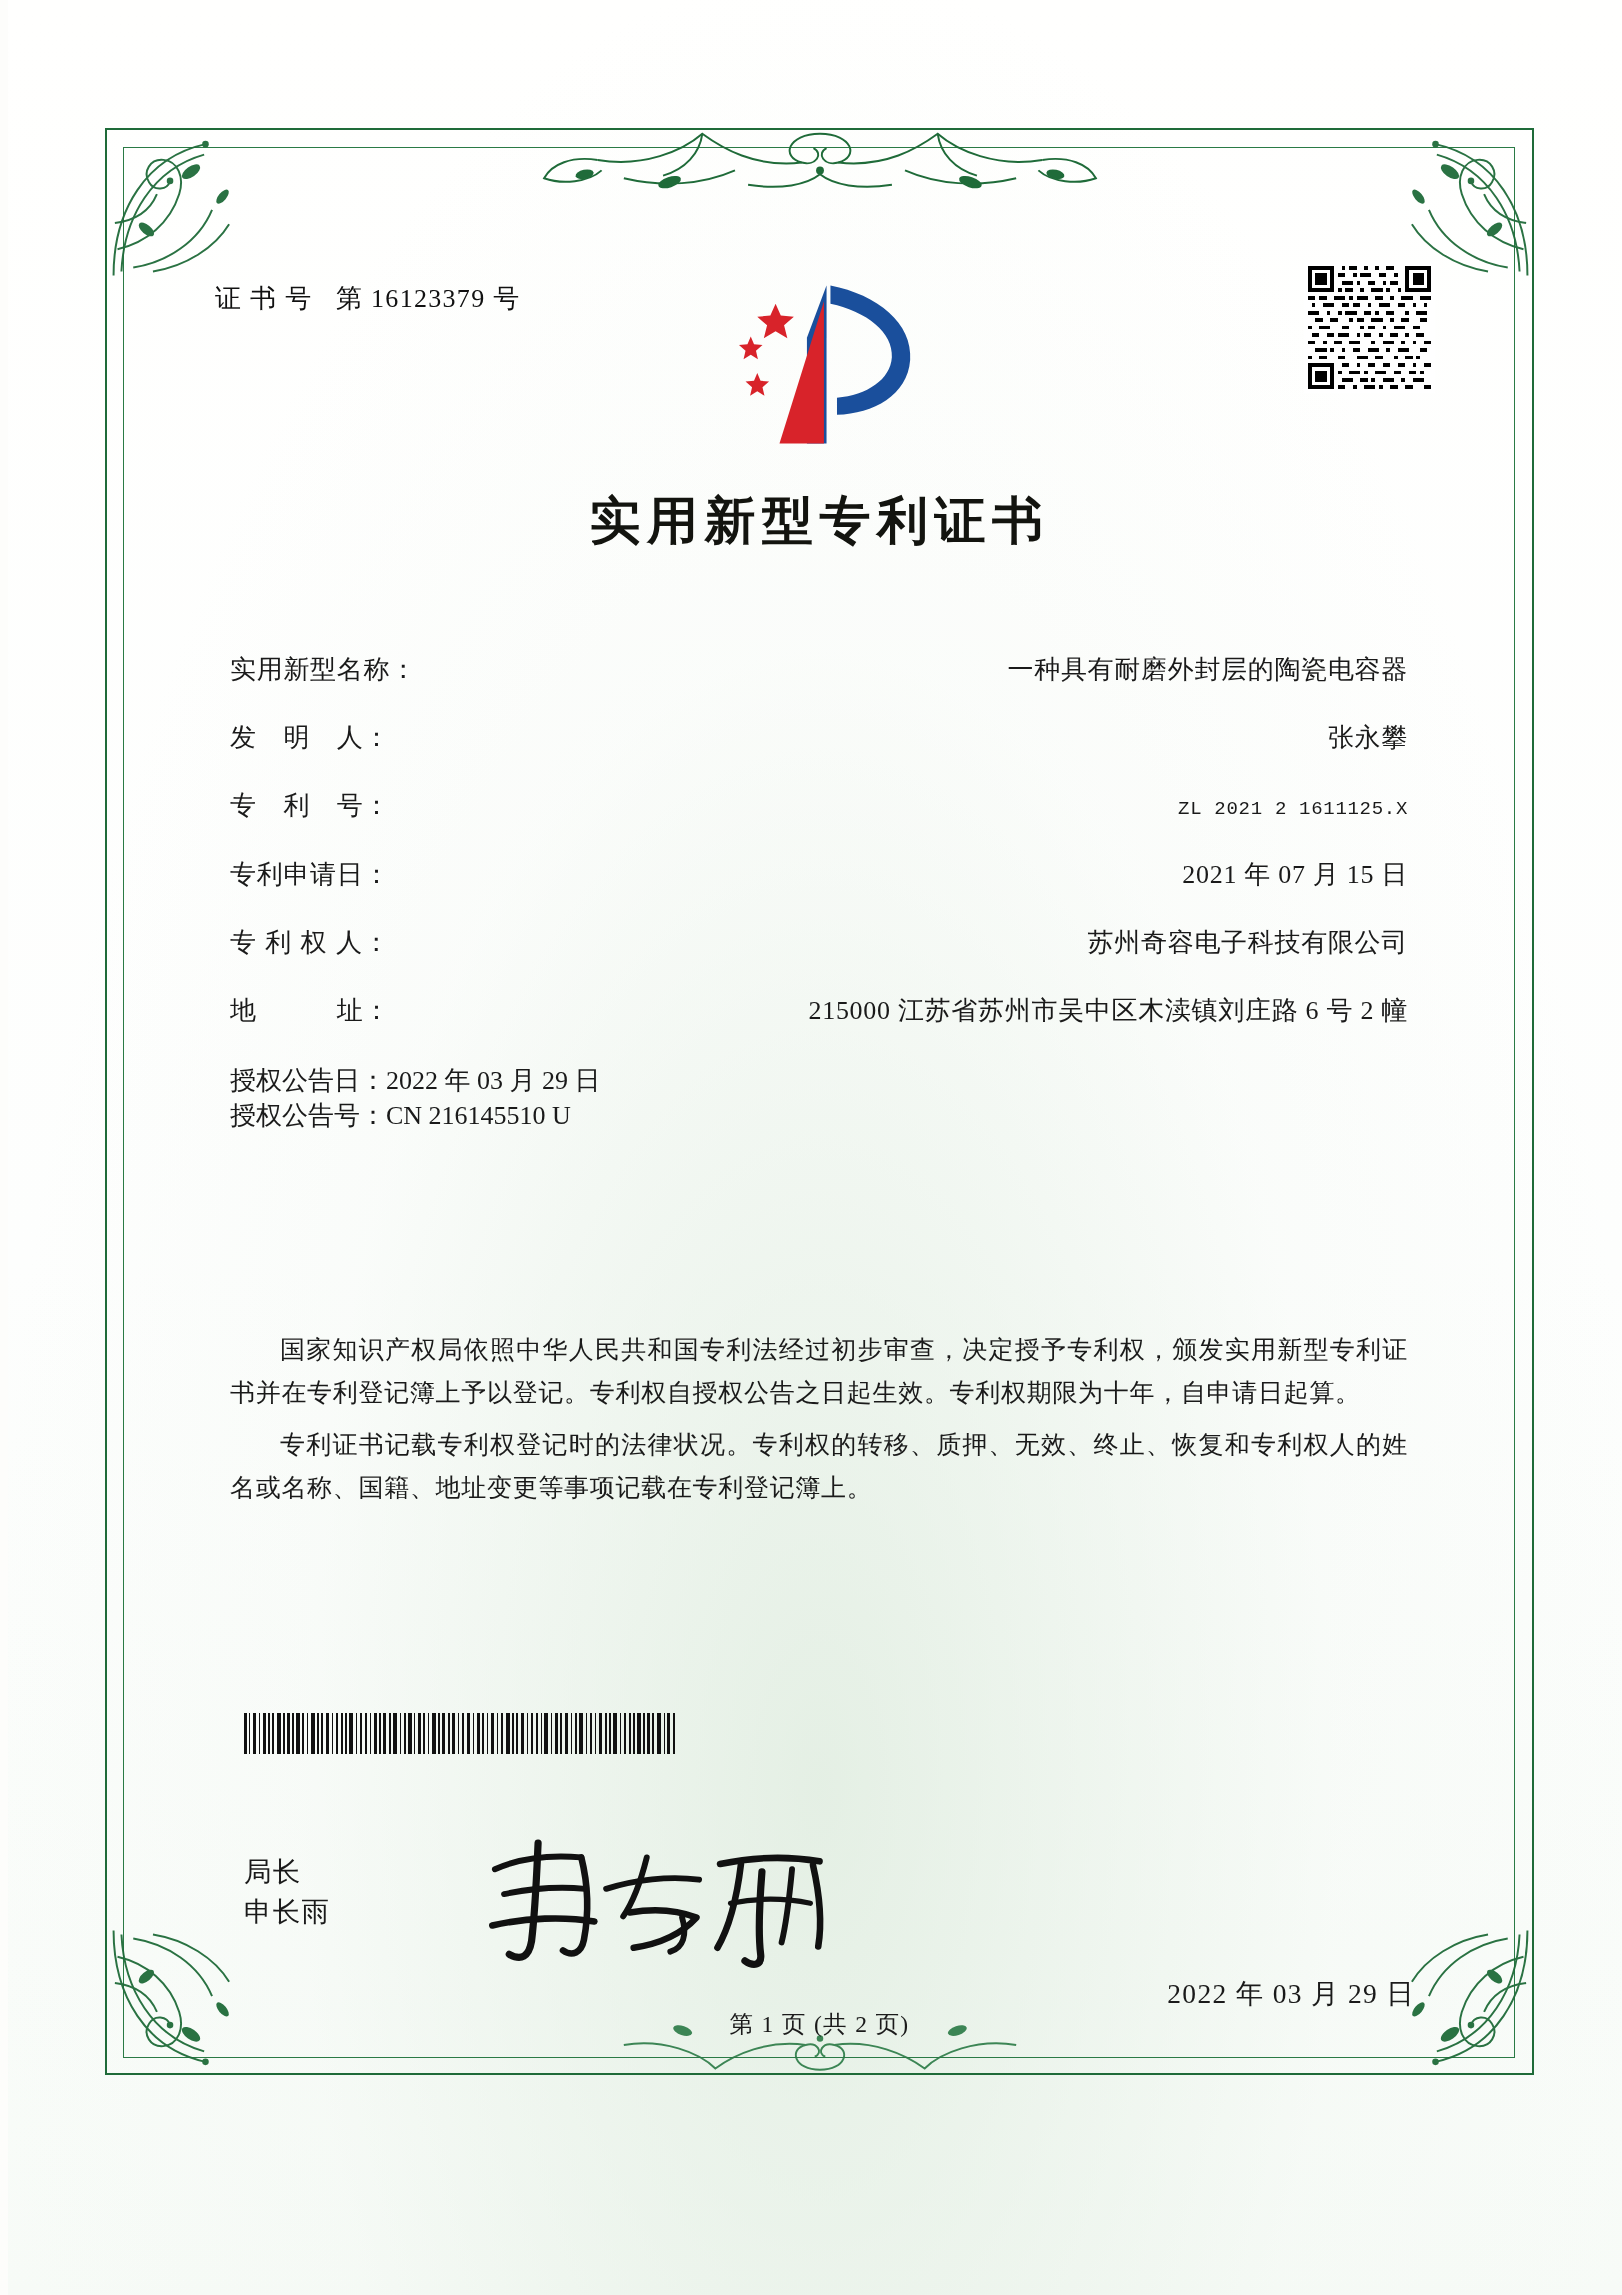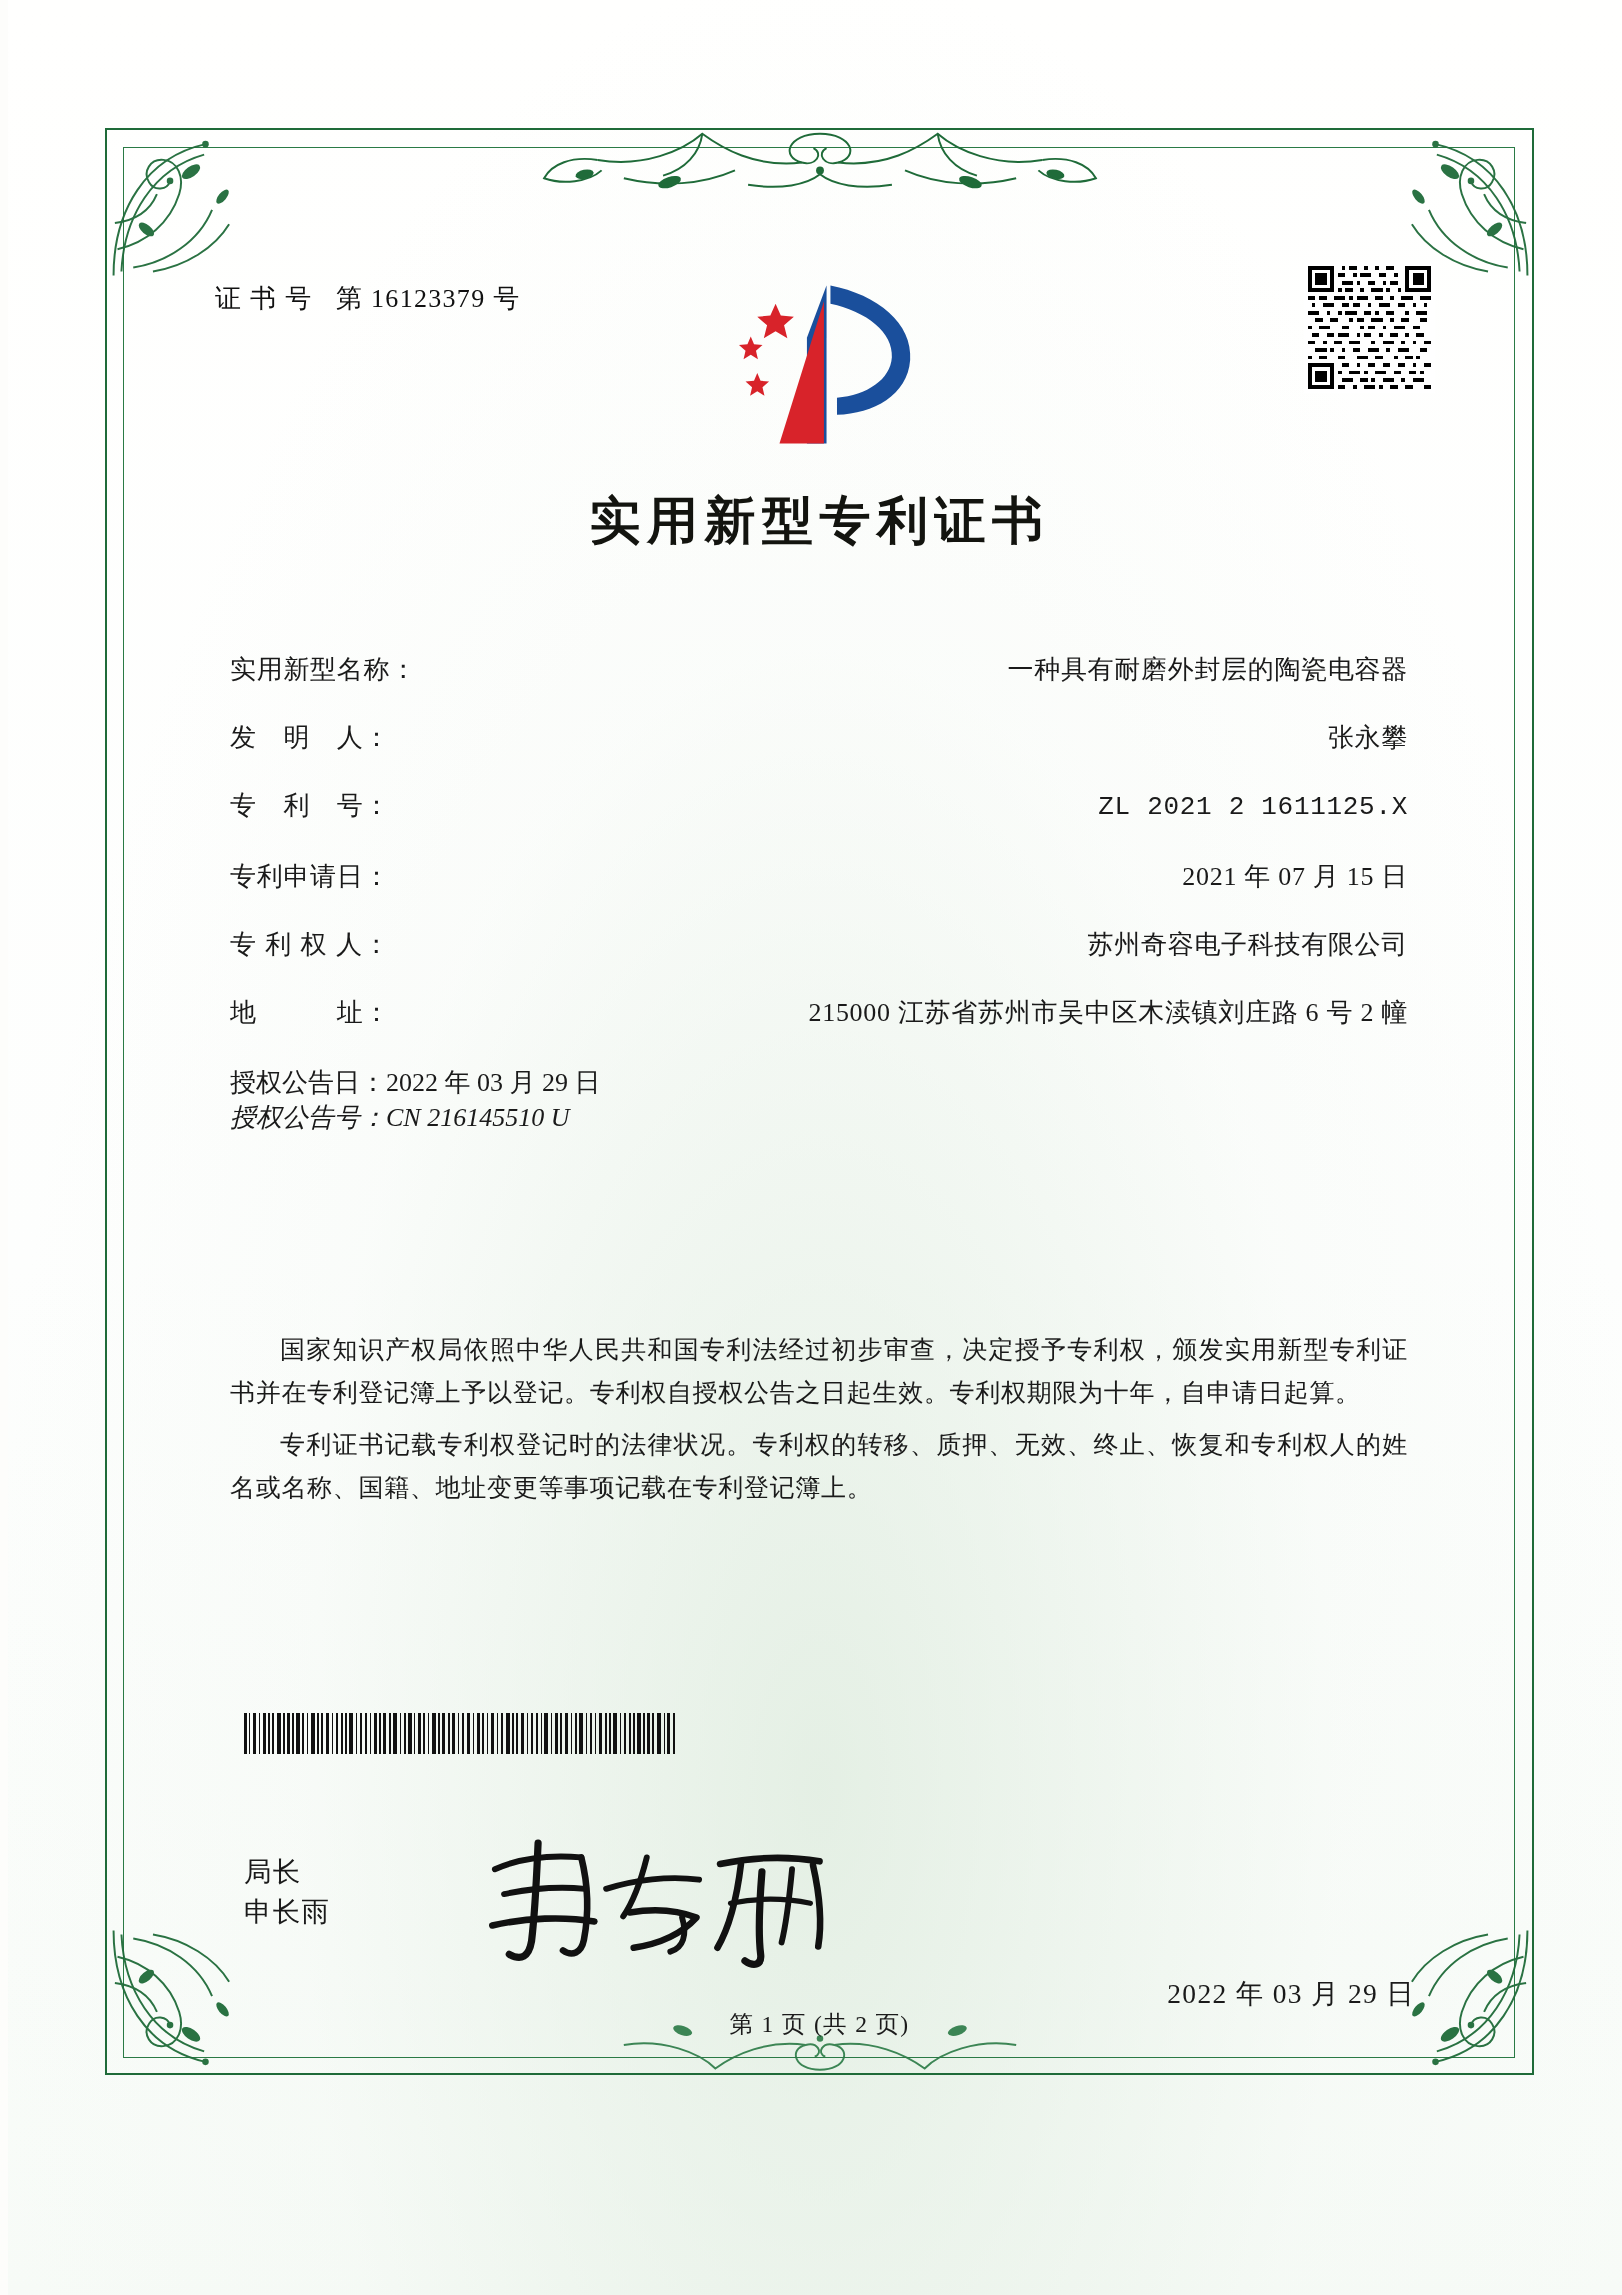--- a/index.html
+++ b/index.html
@@ -163,34 +163,34 @@
     text-align: justify;
     text-align-last: justify;
   }
   .field-value {
     flex: 1 1 auto;
     letter-spacing: 0.7px;
     text-align: right;
   }
   .field-value.mono {
     font-family: "Liberation Mono", "DejaVu Sans Mono", monospace;
-    font-size: 26px;
+    font-size: 19px;
     letter-spacing: 0.7px;
     margin-left: 12px;
   }
 
   .grant-row {
     display: flex;
     align-items: baseline;
     font-size: 26px;
     margin-bottom: 26px;
     flex-direction: column;
   }
   .grant-row .seg1 { width: 497px; }
-  .grant-row .seg2 { flex: 1; font-style: italic; }
+  .grant-row .seg2 { flex: 1; }
 
   
   .paragraphs {
     position: absolute;
     left: 222px;
     top: 1328px;
     width: 1178px;
     font-size: 25px;
     line-height: 1.72;
     letter-spacing: 0.7px;

